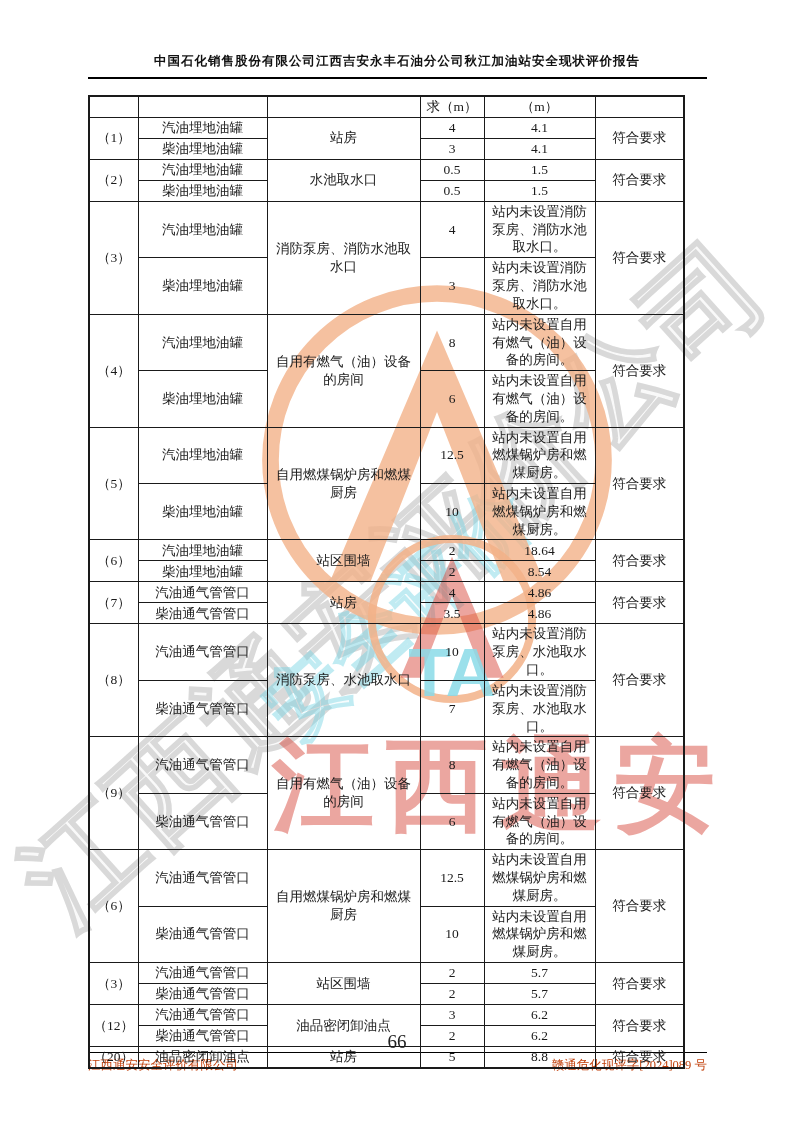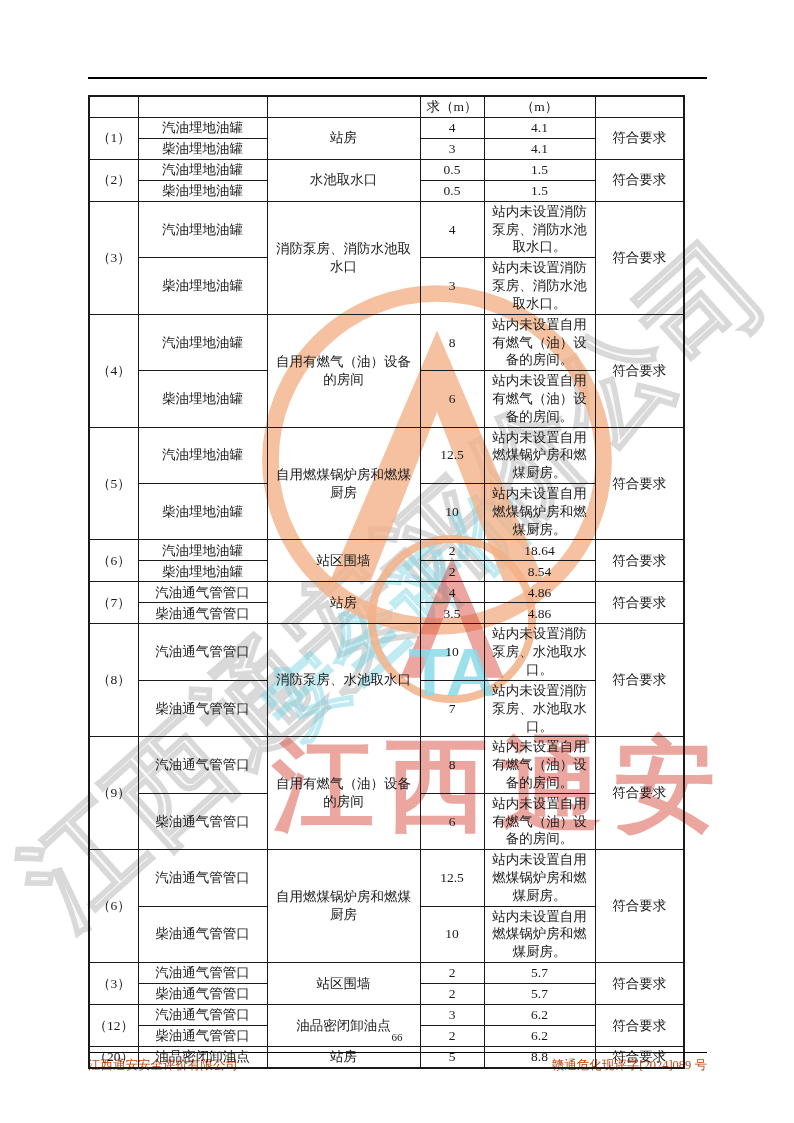--- a/index.html
+++ b/index.html
@@ -57,33 +57,34 @@
     overflow:hidden;
   }
   table.clearance tr{height:21px;}
   tr.hdr-row{height:22px;}
   tr.group-start td{border-top:1.8px solid var(--ink);}
   col.c0{width:49px;} col.c1{width:129px;} col.c2{width:153px;}
   col.c3{width:64px;} col.c4{width:111px;} col.c5{width:89px;}
   
   .page-number{
     position:absolute;top:1031px;left:0;width:100%;text-align:center;
-    font-size:11px;color:#222;
+    font-size:19px;color:#222;
   }
   .footer-row{
     position:absolute;top:1057px;left:88px;width:619px;
     display:flex;justify-content:space-between;align-items:flex-start;
     font-size:12.5px;color:#c2410c;padding:0;box-sizing:border-box;
   }
 </style>
 </head>
 <body>
 
 <div class="page">
 
+  <div class="doc-title">中国石化销售股份有限公司江西吉安永丰石油分公司秋江加油站安全现状评价报告</div>
   <div class="rule rule-top"></div>
 
   <div class="watermark-layer">
     <div class="wm-gray">江西通安评价公司</div>
     <div class="wm-cyan">安全评价</div>
 
     <svg class="wm-logo-big" viewBox="0 0 200 200">
       <circle cx="100" cy="100" r="90" fill="none" stroke="var(--wm-peach)" stroke-width="9"></circle>
       <path d="M100,30 L158,166 L136,166 L100,74 L64,166 L42,166 Z" fill="var(--wm-peach)"></path>
     </svg>

